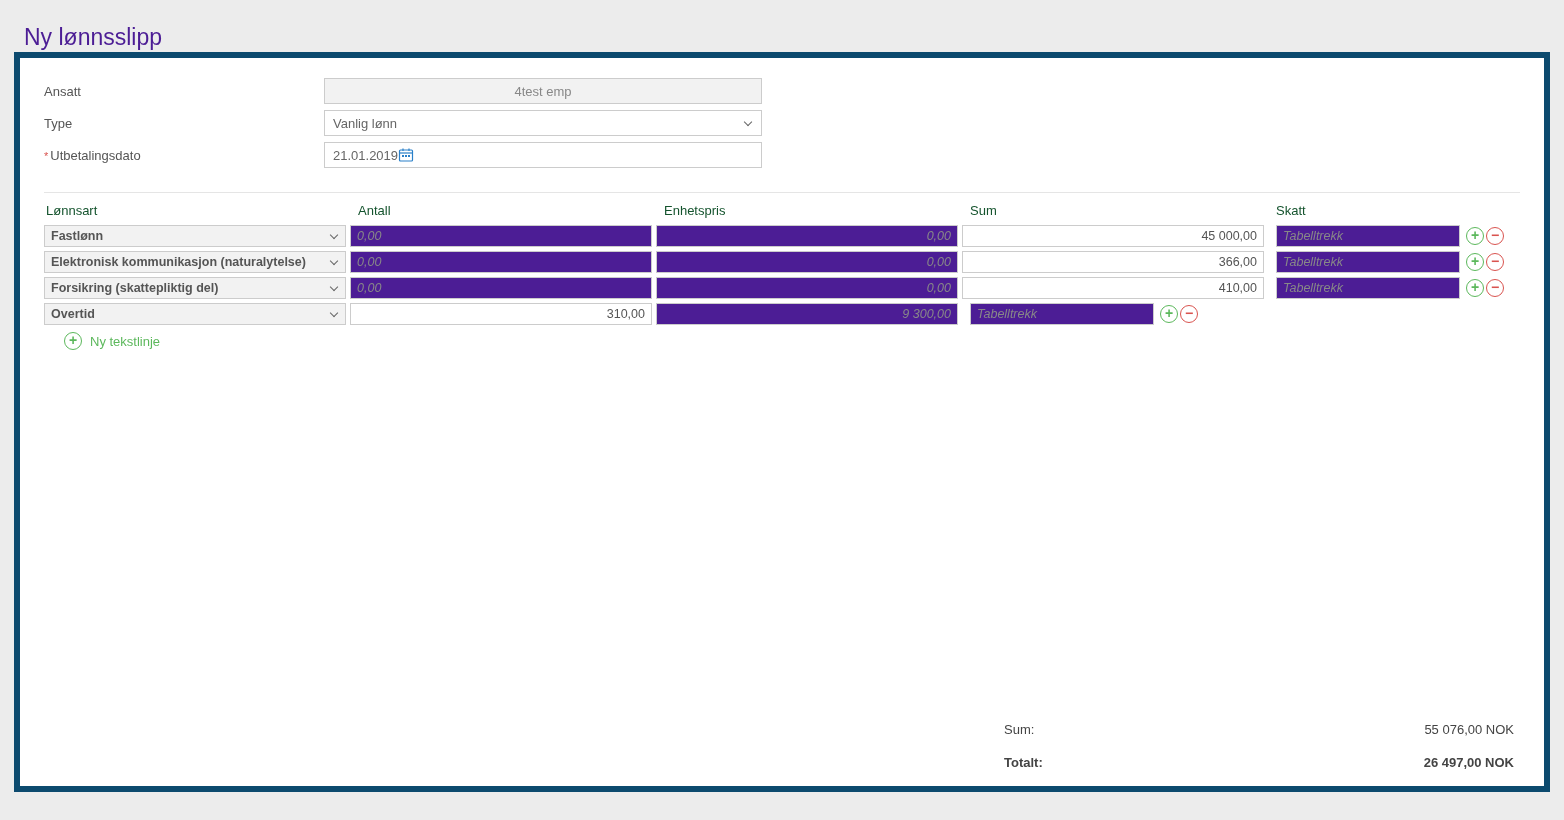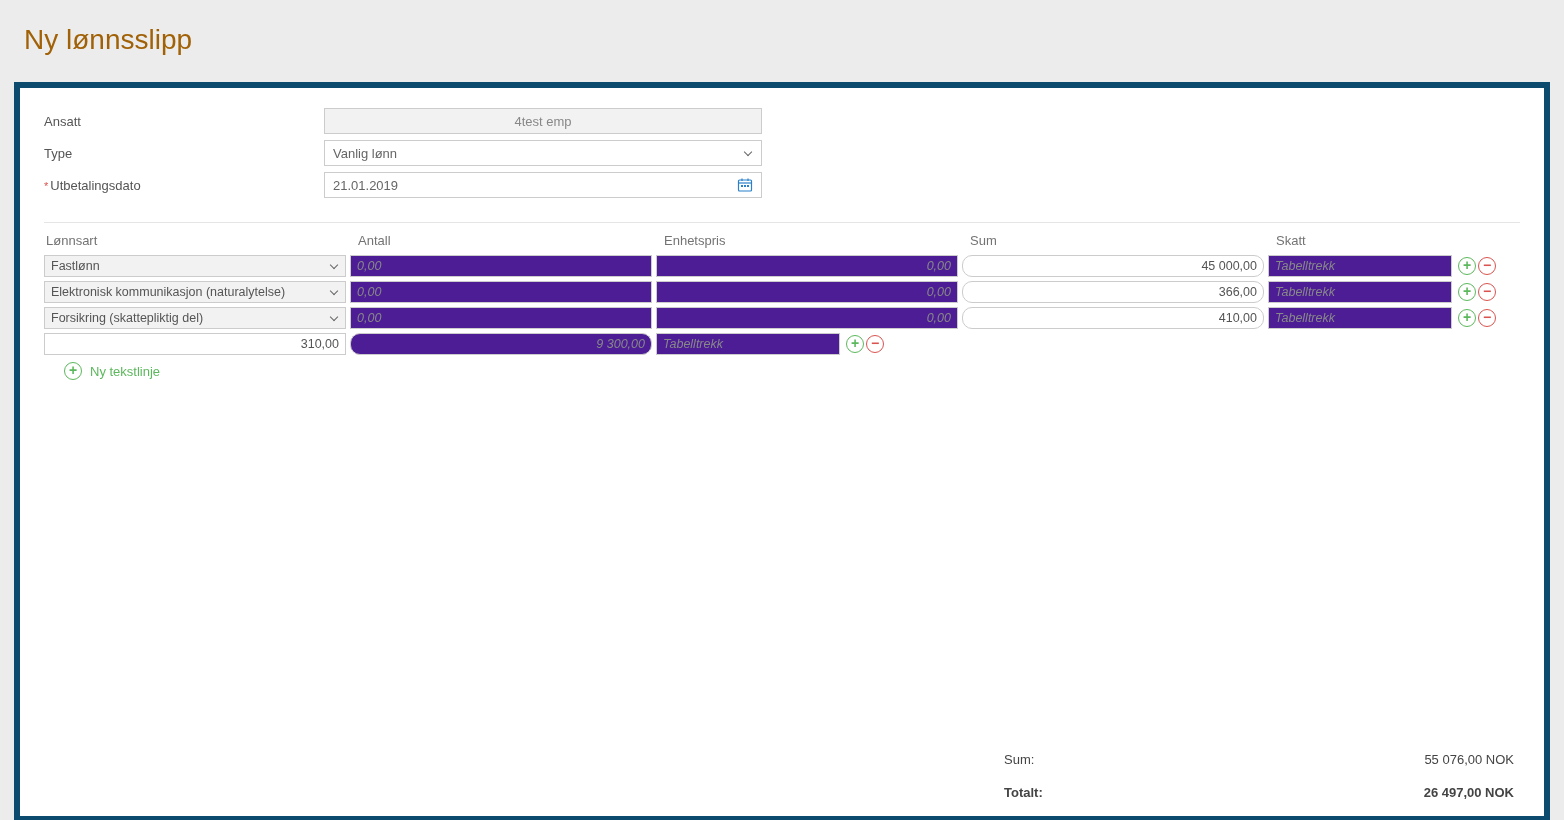--- a/index.html
+++ b/index.html
@@ -4,24 +4,24 @@
   <style>
     * { box-sizing: border-box; margin: 0; padding: 0; }
     body {
       font-family: -apple-system, "Segoe UI", Arial, sans-serif;
       background: #ececec;
       color: #444;
       font-size: 13px;
       min-height: 820px;
     }
     .page-title {
-      padding: 24px 20px 26px 24px;
-      font-size: 28px;
+      padding: 24px 20px 1px 24px;
+      font-size: 23px;
       font-weight: 300;
-      color: #a16207;
+      color: #4c1d95;
     }
     .panel {
       background: #fff;
       margin: 0 14px 14px 14px;
       border: 6px solid #0c4a6e;
       padding: 20px 24px 14px 24px;
       min-height: 740px;
       display: flex;
       flex-direction: column;
     }
@@ -56,55 +56,55 @@
     .chev {
       width: 10px; height: 10px;
       display:inline-block;
       position:relative;
     }
     .chev::before {
       content:""; position:absolute; left:2px; top:1px;
       width:5px; height:5px; border-right:1px solid #666; border-bottom:1px solid #666;
       transform: rotate(45deg);
     }
-    .date-wrap { justify-content: space-between; }
+    .date-wrap { justify-content: flex-start; }
     .cal-icon {
       width:16px; height:16px; display:inline-block; position:relative;
     }
     .cal-icon svg { display:block; }
 
     .divider { border:none; border-top:1px solid #e5e5e5; margin: 18px 0 10px 0; }
 
     .grid-header {
       display:flex; align-items:flex-end; padding-bottom:6px;
-      color:#737373; font-size:13px;
+      color:#14532d; font-size:13px;
     }
     .col-lonn { width: 306px; padding-left:2px;}
     .col-antall { width: 306px; padding-left:8px;}
     .col-enhet { width: 306px; padding-left:8px;}
     .col-sum { width: 306px; padding-left:8px;}
     .col-skatt { width: 186px; padding-left:8px;}
     .col-actions { width: 50px; }
 
     .grid-rows { display:flex; flex-direction:column; gap:2px;}
     .grid-row { display:flex; align-items:center; height:24px; }
 
     .cell {
       height:22px; border:1px solid #ccc; background:#fff;
       display:flex; align-items:center; padding:0 6px; font-size:12.5px;
       color:#555;
     }
     .cell.readonly { background:#4c1d95; color:#888;font-style:italic; }
     .cell.right { justify-content:flex-end; }
-    .cell.sel { justify-content: space-between; background:#f2f2f2;}
+    .cell.sel { justify-content: space-between; background:#f2f2f2;font-weight:bold;}
 
     .c-lonn { width:302px; margin-right:4px;}
     .c-antall { width:302px; margin-right:4px;}
     .c-enhet { width:302px; margin-right:4px;}
-    .c-sum { width:302px; margin-right:4px;border-radius:10px;}
+    .c-sum { width:302px; margin-right:12px;}
     .c-skatt { width:184px; margin-right:6px;}
 
     .row-actions { display:flex; gap:2px; align-items:center;}
     .circle-btn {
       width:18px; height:18px; border-radius:50%; border:1.5px solid;
       display:flex; align-items:center; justify-content:center;
       font-size:14px; line-height:1; font-weight:600; cursor:pointer;
       background:#fff;
     }
     .circle-btn.add { border-color:#5cb85c; color:#5cb85c;}
@@ -230,20 +230,24 @@
         <div class="row-actions">
           <span class="circle-btn add">
             <span class="glyph">+</span>
           </span>
           <span class="circle-btn remove">
             <span class="glyph">−</span>
           </span>
         </div>
       </div>
       <div class="grid-row">
+        <div class="cell sel c-lonn">
+          <span>Overtid</span>
+          <span class="chev"></span>
+        </div>
         <div class="cell right c-enhet">310,00</div>
         <div class="cell right c-sum readonly">9 300,00</div>
         <div class="cell readonly c-skatt">Tabelltrekk</div>
         <div class="row-actions">
           <span class="circle-btn add">
             <span class="glyph">+</span>
           </span>
           <span class="circle-btn remove">
             <span class="glyph">−</span>
           </span>

